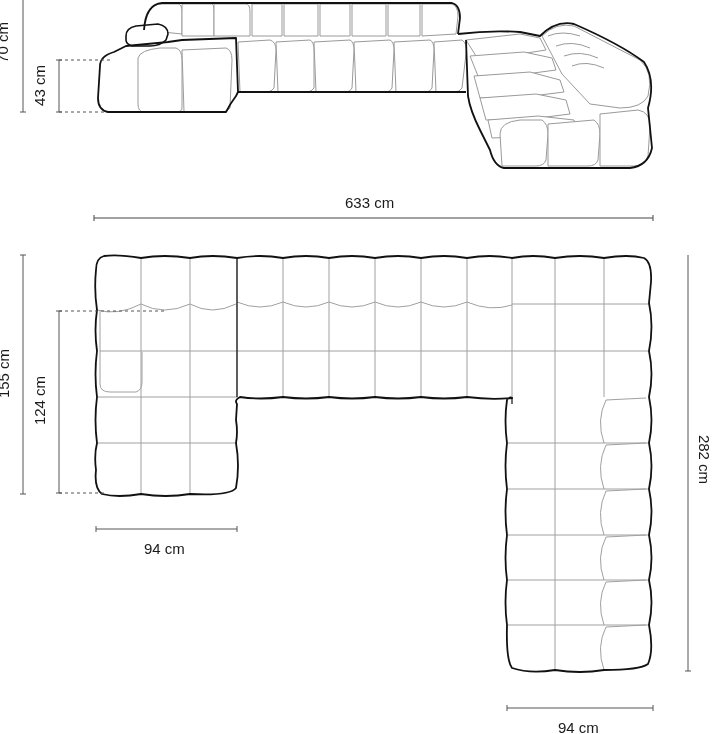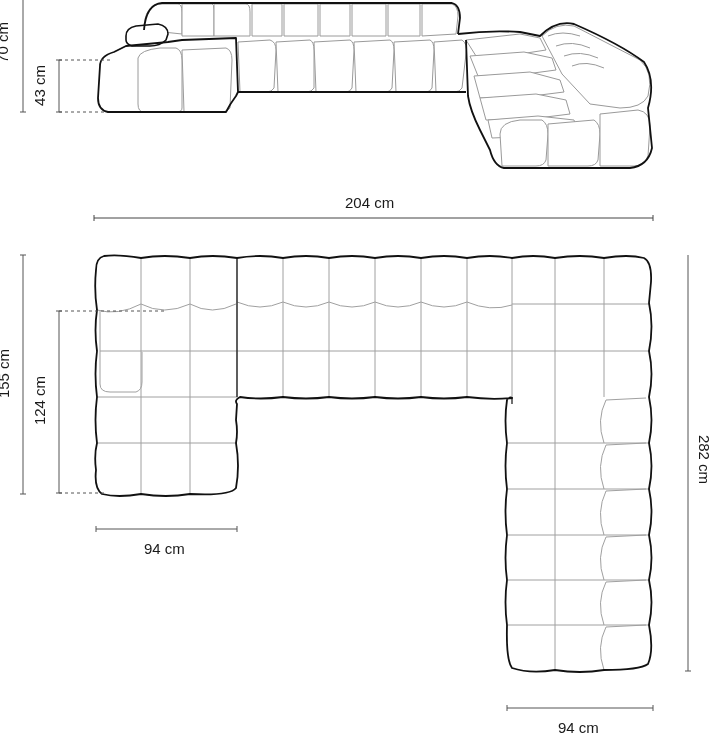--- a/index.html
+++ b/index.html
@@ -157,21 +157,21 @@
       <line x1="507" y1="708" x2="653" y2="708"></line>
       <line x1="507" y1="705" x2="507" y2="711"></line>
       <line x1="653" y1="705" x2="653" y2="711"></line>
     </g>
   </svg>
 
   
   <span class="lbl vert" style="left:-18px; top:35px; transform: rotate(-90deg);">70 cm</span>
   <span class="lbl vert" style="left:19px; top:78px; transform: rotate(-90deg);">43 cm</span>
 
-  <span class="lbl" style="left:345px; top:195px;">204 cm</span>
+  <span class="lbl" style="left:345px; top:195px;">633 cm</span>
 
   <span class="lbl vert" style="left:-21px; top:366px; transform: rotate(-90deg);">155 cm</span>
   <span class="lbl vert" style="left:15px; top:393px; transform: rotate(-90deg);">124 cm</span>
 
   <span class="lbl" style="left:144px; top:541px;">94 cm</span>
 
   <span class="lbl vert" style="left:680px; top:452px; transform: rotate(90deg);">282 cm</span>
 
   <span class="lbl" style="left:558px; top:720px;">94 cm</span>
 </div>

